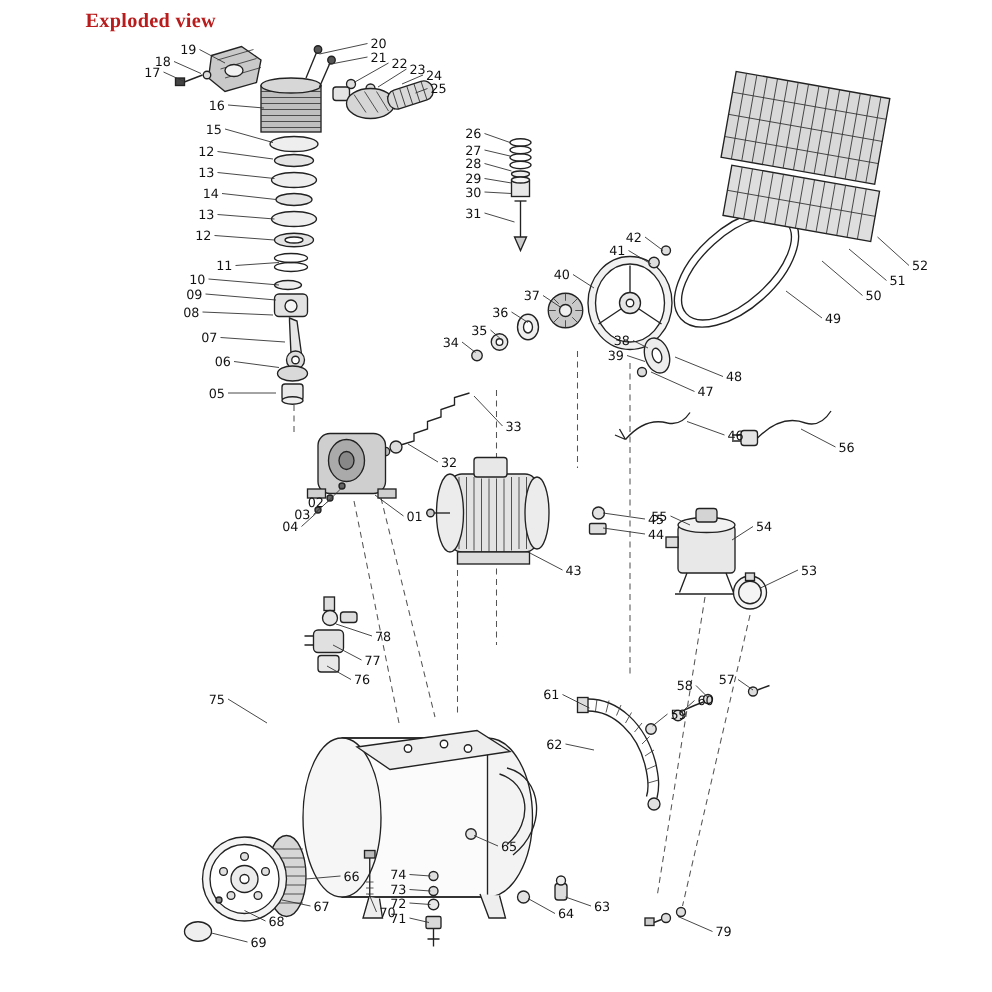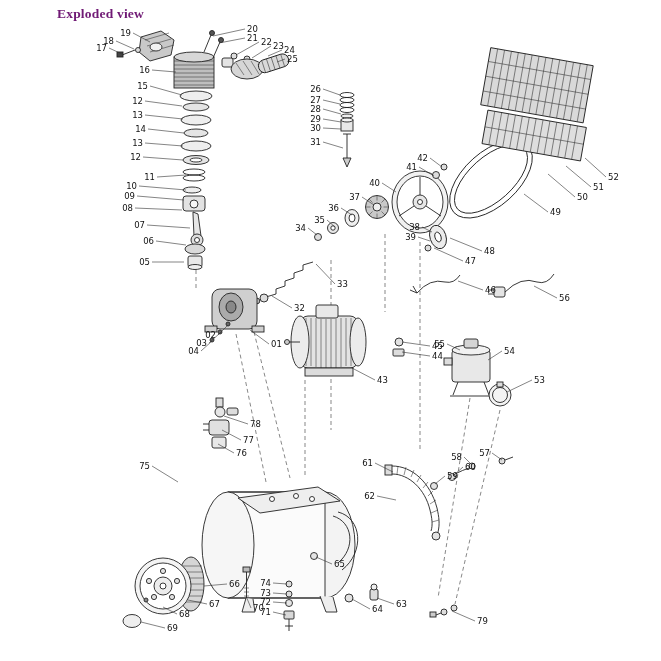--- a/index.html
+++ b/index.html
@@ -1,17 +1,17 @@
 <!DOCTYPE html>
 <html><head>
 <meta charset="utf-8">
 <style>
   html,body{margin:0;padding:0;background:#fff;width:661px;height:661px;overflow:hidden;}
   .page{position:relative;width:661px;height:661px;background:#fff;font-family:"Liberation Sans",sans-serif;}
-  .title{position:absolute;top:6px;left:57px;margin:0;font-size:13.5px;font-weight:bold;color:#701a75;
+  .title{position:absolute;top:6px;left:57px;margin:0;font-size:13.5px;font-weight:bold;color:#b91c1c;
          font-family:"Liberation Serif","DejaVu Serif",serif;letter-spacing:.2px;}
   svg{display:block;position:absolute;top:0;left:0;}
   .ln{stroke:#222;stroke-width:.9;fill:none;}
   .ln *{stroke:#222;stroke-width:.9;}
   .hatch{stroke:#333;stroke-width:.55;fill:none;}
   .dashed{stroke:#555;stroke-width:.7;fill:none;stroke-dasharray:4 3;}
   .leader{stroke:#333;stroke-width:.6;}
   .part-label{font:8.5px "DejaVu Sans",sans-serif;fill:#111;stroke:none;}
 </style>
 </head>

